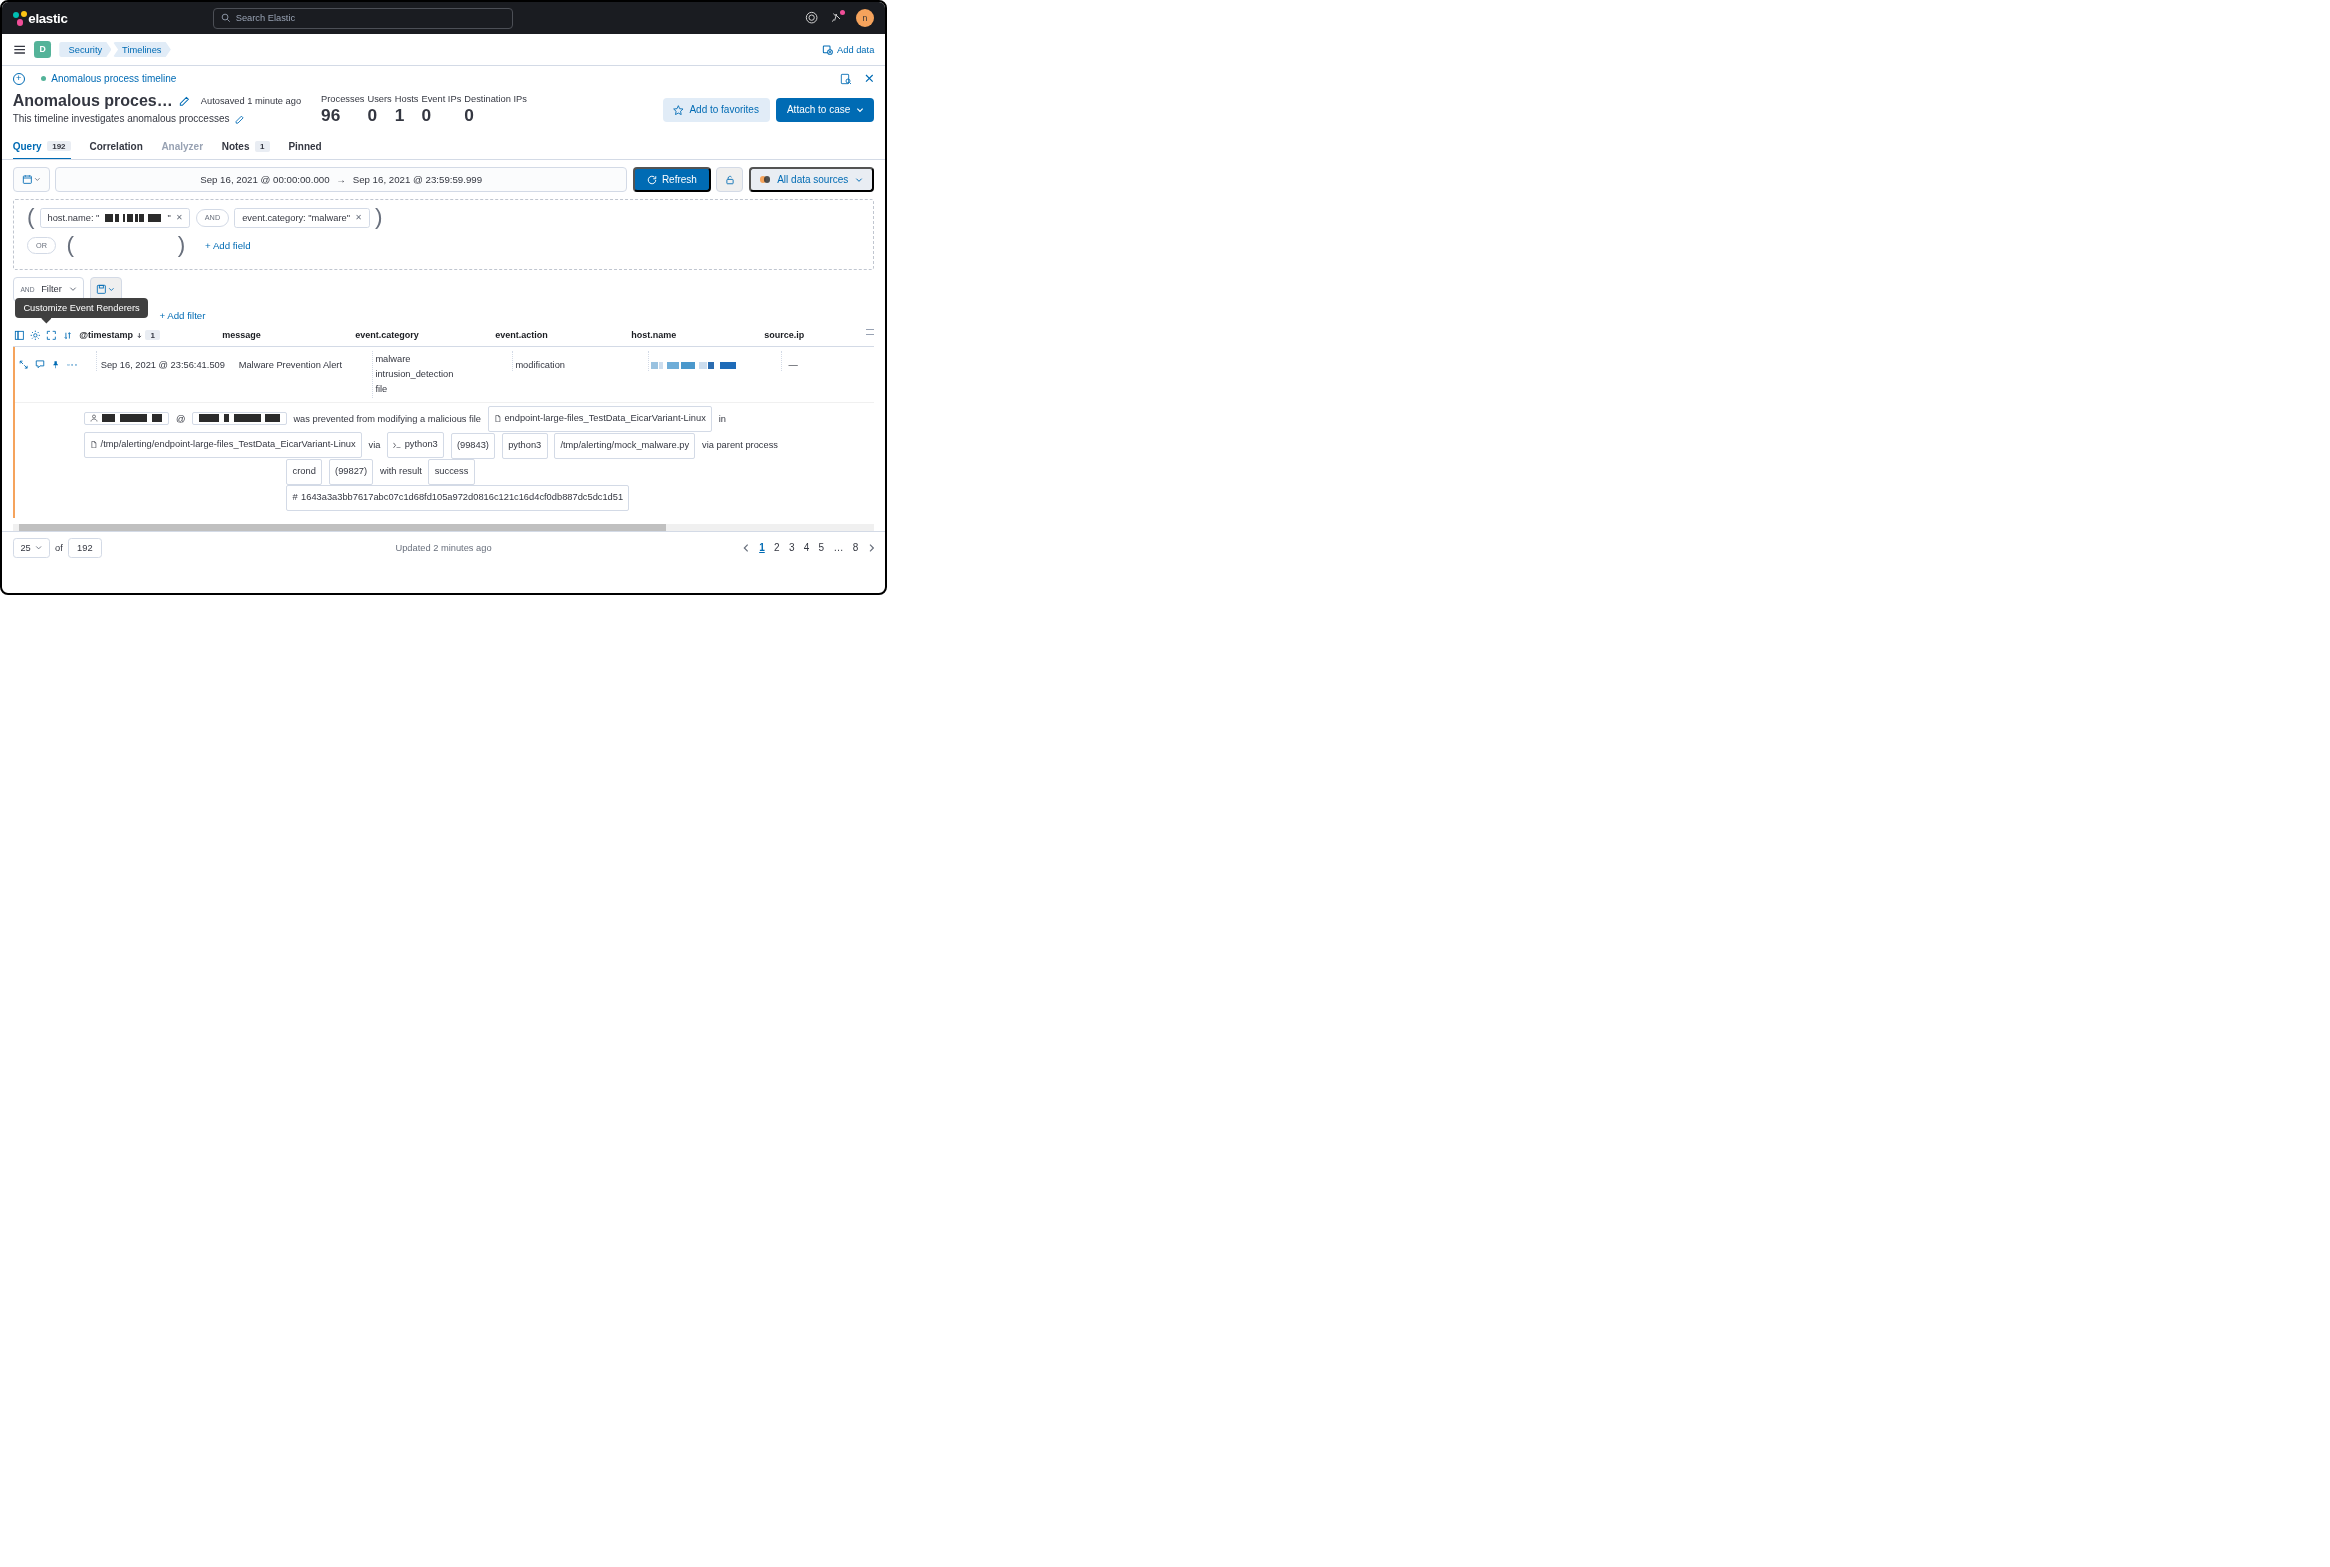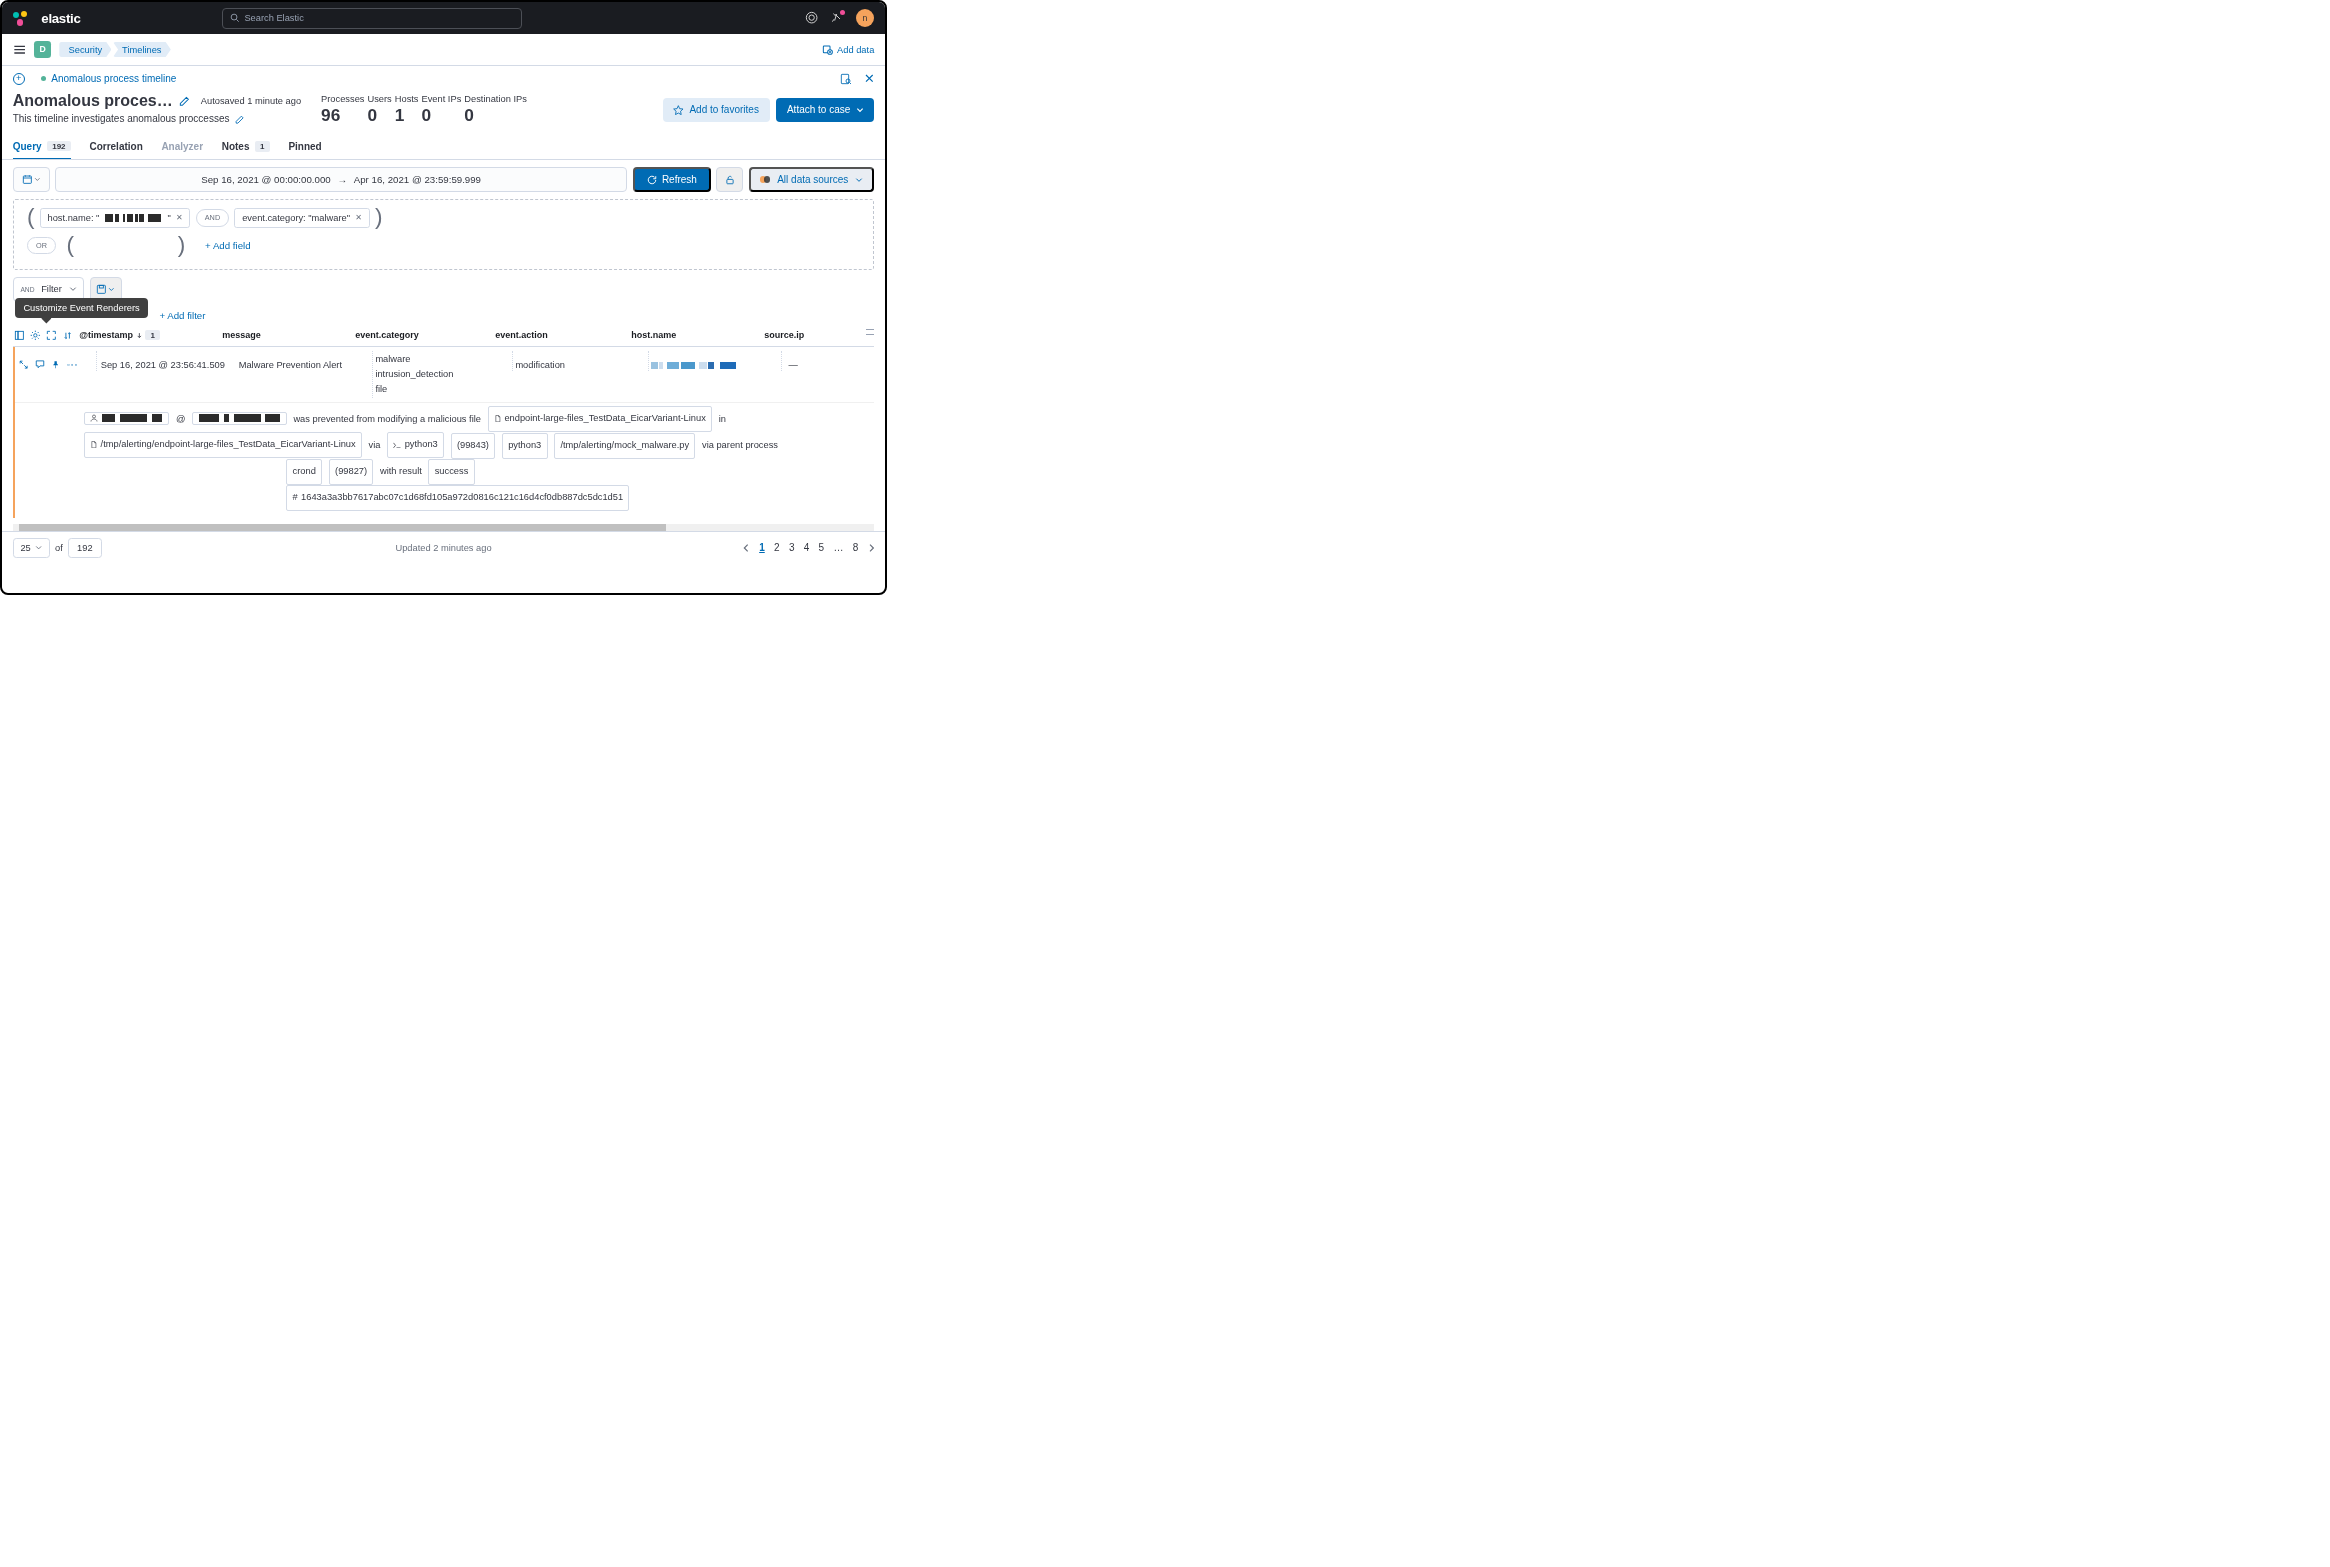--- a/index.html
+++ b/index.html
@@ -1,20 +1,20 @@
 <!DOCTYPE html>
 <html style="font-size:10.7px"><head>
 <meta charset="utf-8">
 <style>
 * { box-sizing: border-box; margin: 0; padding: 0; }
 body { font-family: -apple-system, BlinkMacSystemFont, "Segoe UI", Helvetica, Arial, sans-serif; font-size: 9.3px; background: #fff; color: #343741; width: 887px; height: 595px; border: 2px solid #000; border-radius: 8px; overflow: hidden; position: relative; }
 
 
 .top-header { background: #1a1c21; height: 32px; display: flex; align-items: center; padding: 0 10.7px; color: #fff; }
-.logo-wrap { display: flex; align-items: flex-end; gap: 14px; }
+.logo-wrap { display: flex; align-items: flex-end; gap: 1px; }
 .logo-dots { width: 14.6px; height: 14.6px; position: relative; }
 .logo-dots span { position: absolute; border-radius: 50%; }
 .logo-dots .d1 { width: 6px; height: 6px; background: #00bfb3; left: 0; top: 1.3px; }
 .logo-dots .d2 { width: 6px; height: 6px; background: #fec514; right: 0; top: 0; }
 .logo-dots .d3 { width: 6.7px; height: 6.7px; background: #f04e98; left: 4px; bottom: 0; }
 .logo-text { font-size: 13.3px; font-weight: 700; letter-spacing: -0.3px; }
 .search-wrap { margin-left: auto; margin-right: auto; width: 300px; }
 .search-box { background: transparent; border: 0.7px solid #4c4f56; border-radius: 4px; height: 21px; display: flex; align-items: center; padding: 0 6.7px; color: #98a2b3; gap: 5.3px; }
 .search-box svg { flex-shrink: 0; }
 .top-right { display: flex; align-items: center; gap: 12px; margin-left: auto; }
@@ -315,21 +315,21 @@
           <rect x="2" y="3" width="12" height="11" rx="1"></rect>
           <path d="M2 6h12M5 2v2M11 2v2"></path>
         </svg>
       <svg width="6.7" height="6.7" viewBox="0 0 12 12" stroke="#69707d" stroke-width="1.5" fill="none">
           <path d="M2 4l4 4 4-4"></path>
         </svg>
     </button>
     <div class="date-range-display">
       <span>Sep 16, 2021 @ 00:00:00.000</span>
       <span>→</span>
-      <span>Apr 16, 2021 @ 23:59:59.999</span>
+      <span>Sep 16, 2021 @ 23:59:59.999</span>
     </div>
     <button class="btn-refresh">
       <svg width="10" height="10" viewBox="0 0 16 16" fill="none" stroke="#fff" stroke-width="1.6">
           <path d="M14 8a6 6 0 11-2-4.5M14 2v4h-4"></path>
         </svg>
       <span>Refresh</span>
     </button>
     <button class="lock-btn">
       <svg width="10" height="10" viewBox="0 0 16 16" fill="none" stroke="#006bb4" stroke-width="1.4">
           <rect x="3" y="7" width="10" height="7" rx="1"></rect>

